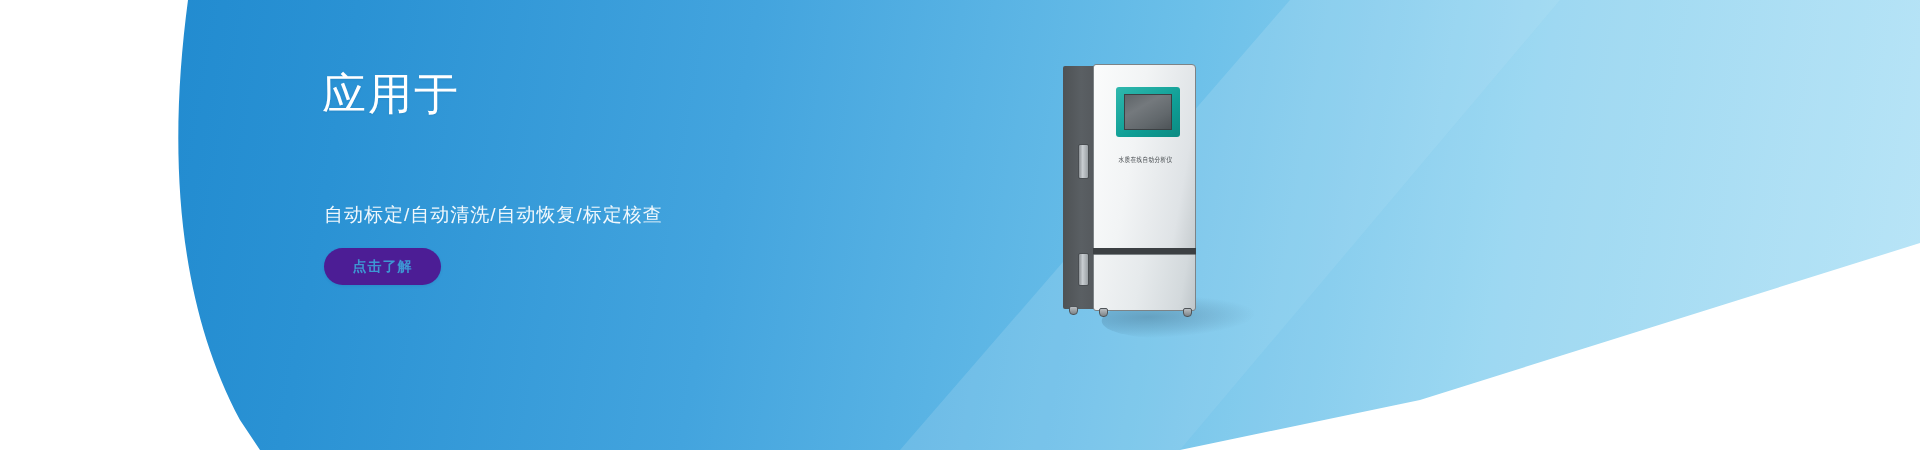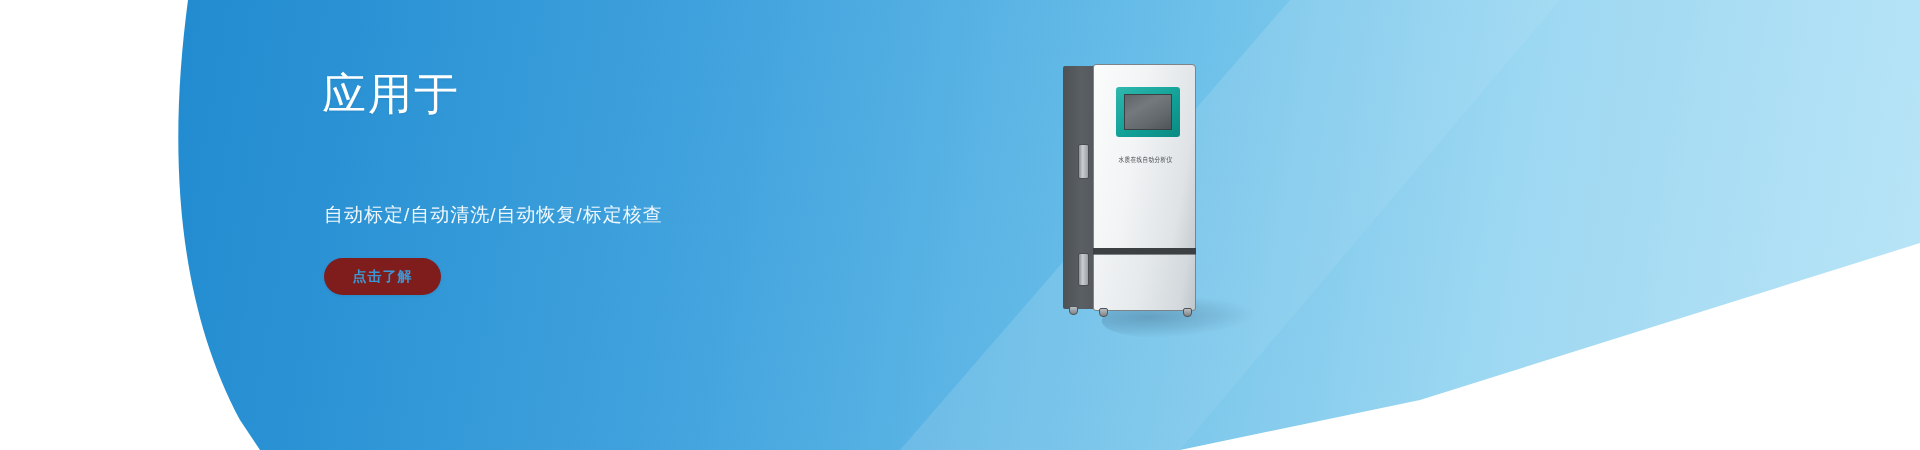--- a/index.html
+++ b/index.html
@@ -75,25 +75,25 @@
   .headline .l2 { display:block; }
   .subtitle {
     position:absolute; top:185px; left:2px;
     color:rgba(255,255,255,0.93);
     font-size:19px;
     line-height:28px;
     letter-spacing:1px;
     white-space:nowrap;
   }
   .cta {
-    position:absolute; top:242px; left:2px;
+    position:absolute; top:232px; left:2px;
     width:117px; height:37px;
     border:none;
     border-radius:19px;
-    background:#7f1d1d;
+    background:#4c1d95;
     color:#3d97d3;
     font-size:14px;
     font-weight:bold;
     letter-spacing:1px;
     cursor:pointer;
     font-family:"Liberation Sans","DejaVu Sans",sans-serif;
     box-shadow:0 1px 3px rgba(0,50,90,0.10);
   }
 
   

